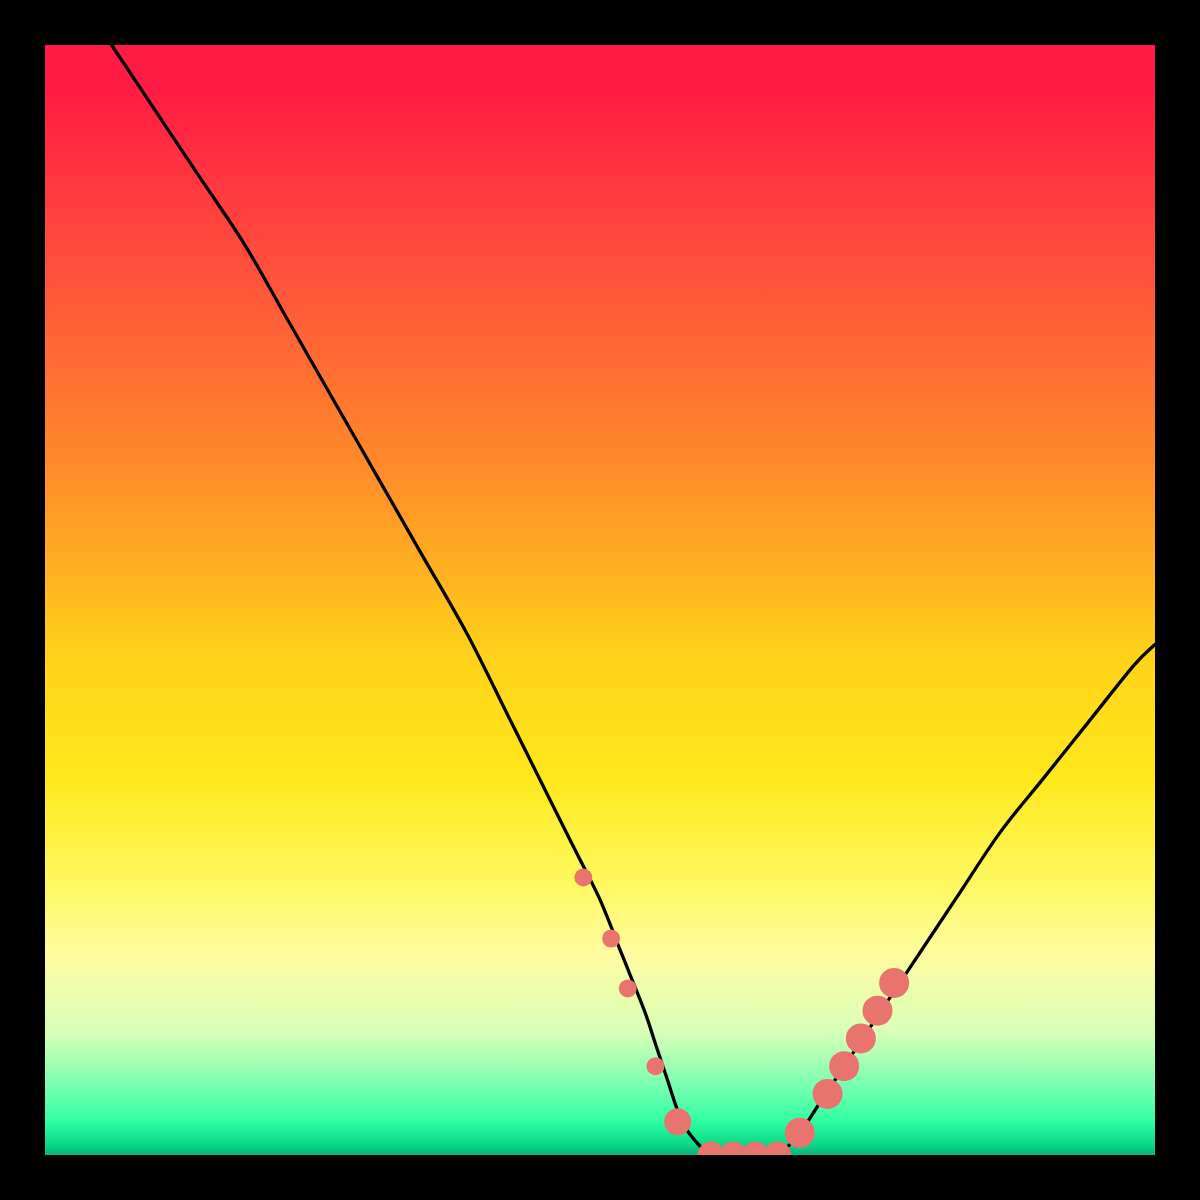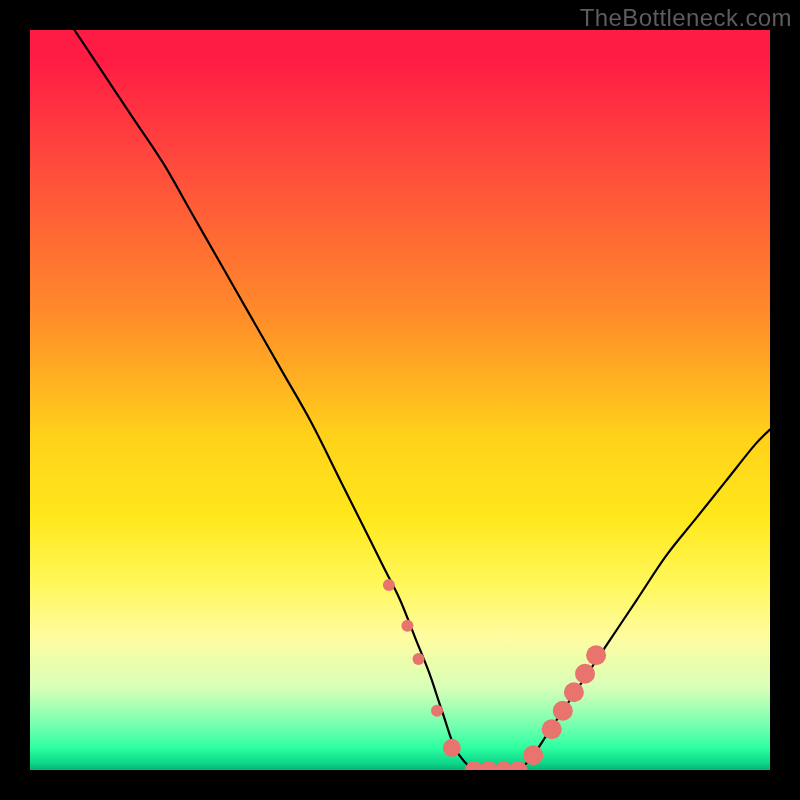--- a/index.html
+++ b/index.html
@@ -54,21 +54,20 @@
     left: 0;
     top: 0;
     width: 740px;
     height: 740px;
   }
 </style>
 </head>
 <body>
 
 <div class="frame">
-  <div class="watermark">TheBottleneck.com</div>
   <div class="plot-area">
     <svg class="curve" viewBox="0 0 740 740" preserveAspectRatio="none">
       <path id="curve-path" fill="none" stroke="#000" stroke-width="2.2" stroke-linecap="round" d="M 44.4,0 C 49.33333333333333,7.4000000000000155 64.13333333333333,29.6000000000001 74,44.40000000000009 C 83.86666666666667,59.20000000000008 93.73333333333335,73.99999999999996 103.60000000000001,88.79999999999995 C 113.46666666666667,103.59999999999995 123.33333333333331,117.1666666666667 133.2,133.20000000000005 C 143.06666666666666,149.23333333333338 152.93333333333334,167.73333333333335 162.8,185 C 172.66666666666669,202.26666666666665 182.53333333333333,219.53333333333327 192.4,236.79999999999995 C 202.26666666666668,254.06666666666663 212.13333333333333,271.33333333333337 222,288.6 C 231.86666666666667,305.8666666666667 241.73333333333335,323.1333333333333 251.60000000000002,340.4 C 261.4666666666667,357.66666666666663 271.3333333333333,373.70000000000005 281.2,392.20000000000005 C 291.06666666666666,410.70000000000005 300.93333333333334,431.66666666666663 310.8,451.4 C 320.6666666666667,471.1333333333333 333.00000000000006,495.8 340.40000000000003,510.6 C 347.8,525.4000000000001 350.26666666666665,530.3333333333334 355.2,540.2 C 360.1333333333333,550.0666666666667 365.06666666666666,558.6999999999999 370,569.8 C 374.93333333333334,580.9 379.8666666666667,594.4666666666666 384.8,606.8 C 389.73333333333335,619.1333333333333 395.90000000000003,633.9333333333333 399.6,643.8 C 403.3,653.6666666666666 404.5333333333334,658.6 407.00000000000006,666 C 409.4666666666667,673.4 411.9333333333334,680.8000000000001 414.40000000000003,688.2 C 416.8666666666667,695.6 419.3333333333333,704.2333333333333 421.79999999999995,710.4 C 424.2666666666666,716.5666666666666 425.5,720.2666666666667 429.2,725.2 C 432.9,730.1333333333334 439.06666666666666,737.5333333333333 444,740 C 448.93333333333334,742.4666666666667 453.8666666666667,740 458.8,740 C 463.73333333333335,740 468.6666666666667,740 473.6,740 C 478.53333333333336,740 483.4666666666667,742.4666666666667 488.40000000000003,740 C 493.33333333333337,737.5333333333333 498.2666666666667,731.3666666666667 503.20000000000005,725.2 C 508.1333333333334,719.0333333333334 510.6,714.1 518,703 C 525.4,691.9 537.7333333333333,673.4 547.6,658.6 C 557.4666666666667,643.8000000000001 567.3333333333334,629 577.2,614.2 C 587.0666666666667,599.4000000000001 596.9333333333333,584.5999999999999 606.8,569.8 C 616.6666666666666,555 626.5333333333333,538.9666666666667 636.4,525.4 C 646.2666666666667,511.8333333333333 656.1333333333333,500.7333333333333 666,488.4 C 675.8666666666667,476.06666666666666 685.7333333333332,463.7333333333333 695.5999999999999,451.4 C 705.4666666666666,439.06666666666666 717.8,423.0333333333333 725.1999999999999,414.4 C 732.5999999999999,405.76666666666665 737.5333333333333,402.0666666666666 740,399.59999999999997"></path>
       <g id="marker-group">
           <circle cx="358.9" cy="555" r="6" fill="#e8746d" stroke="#d95f5a" stroke-width="0"></circle>
           <circle cx="377.40000000000003" cy="595.7" r="6" fill="#e8746d" stroke="#d95f5a" stroke-width="0"></circle>
           <circle cx="388.5" cy="629" r="6" fill="#e8746d" stroke="#d95f5a" stroke-width="0"></circle>
           <circle cx="407.00000000000006" cy="680.8" r="6" fill="#e8746d" stroke="#d95f5a" stroke-width="0"></circle>
           <circle cx="421.79999999999995" cy="717.8" r="9" fill="#e8746d" stroke="#d95f5a" stroke-width="0"></circle>
           <circle cx="444" cy="740" r="9" fill="#e8746d" stroke="#d95f5a" stroke-width="0"></circle>

